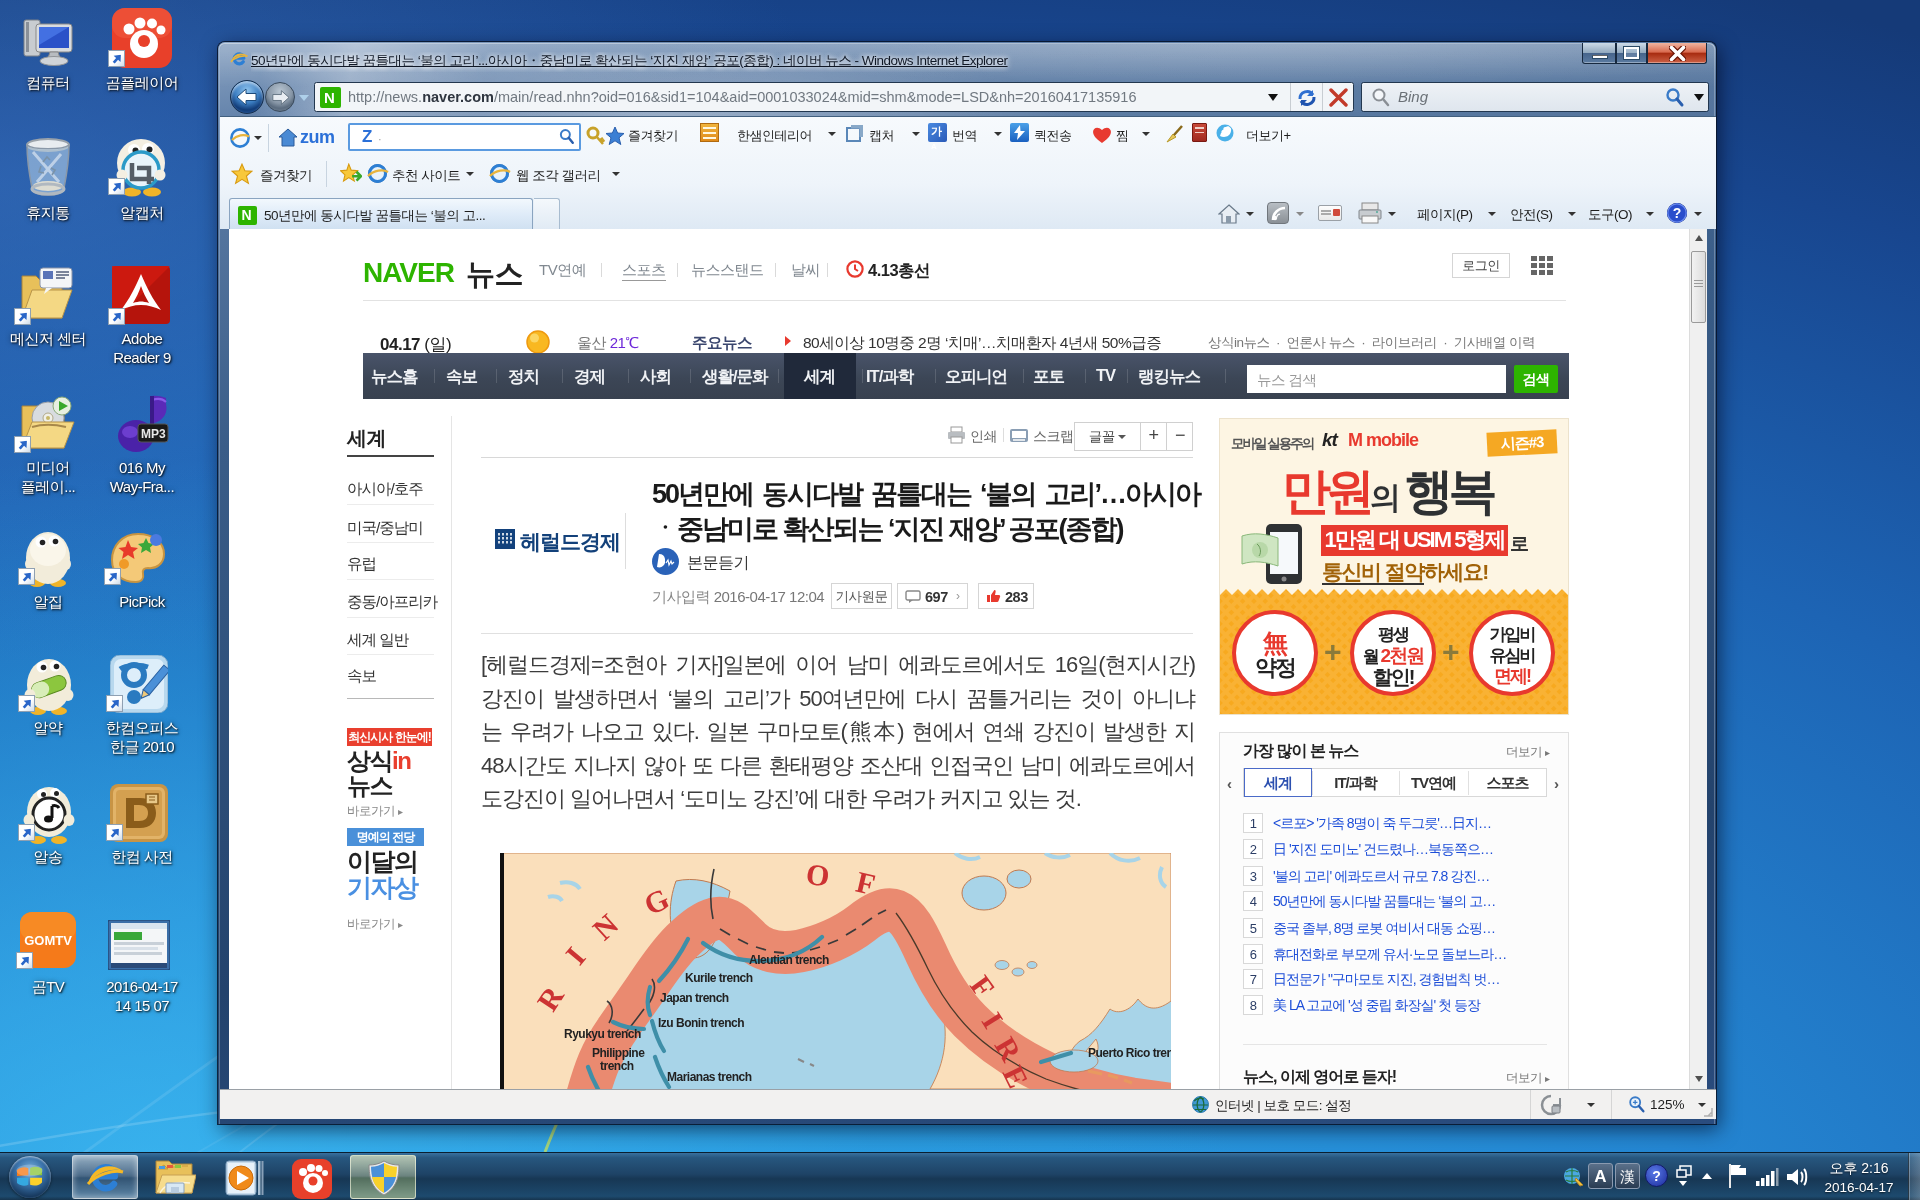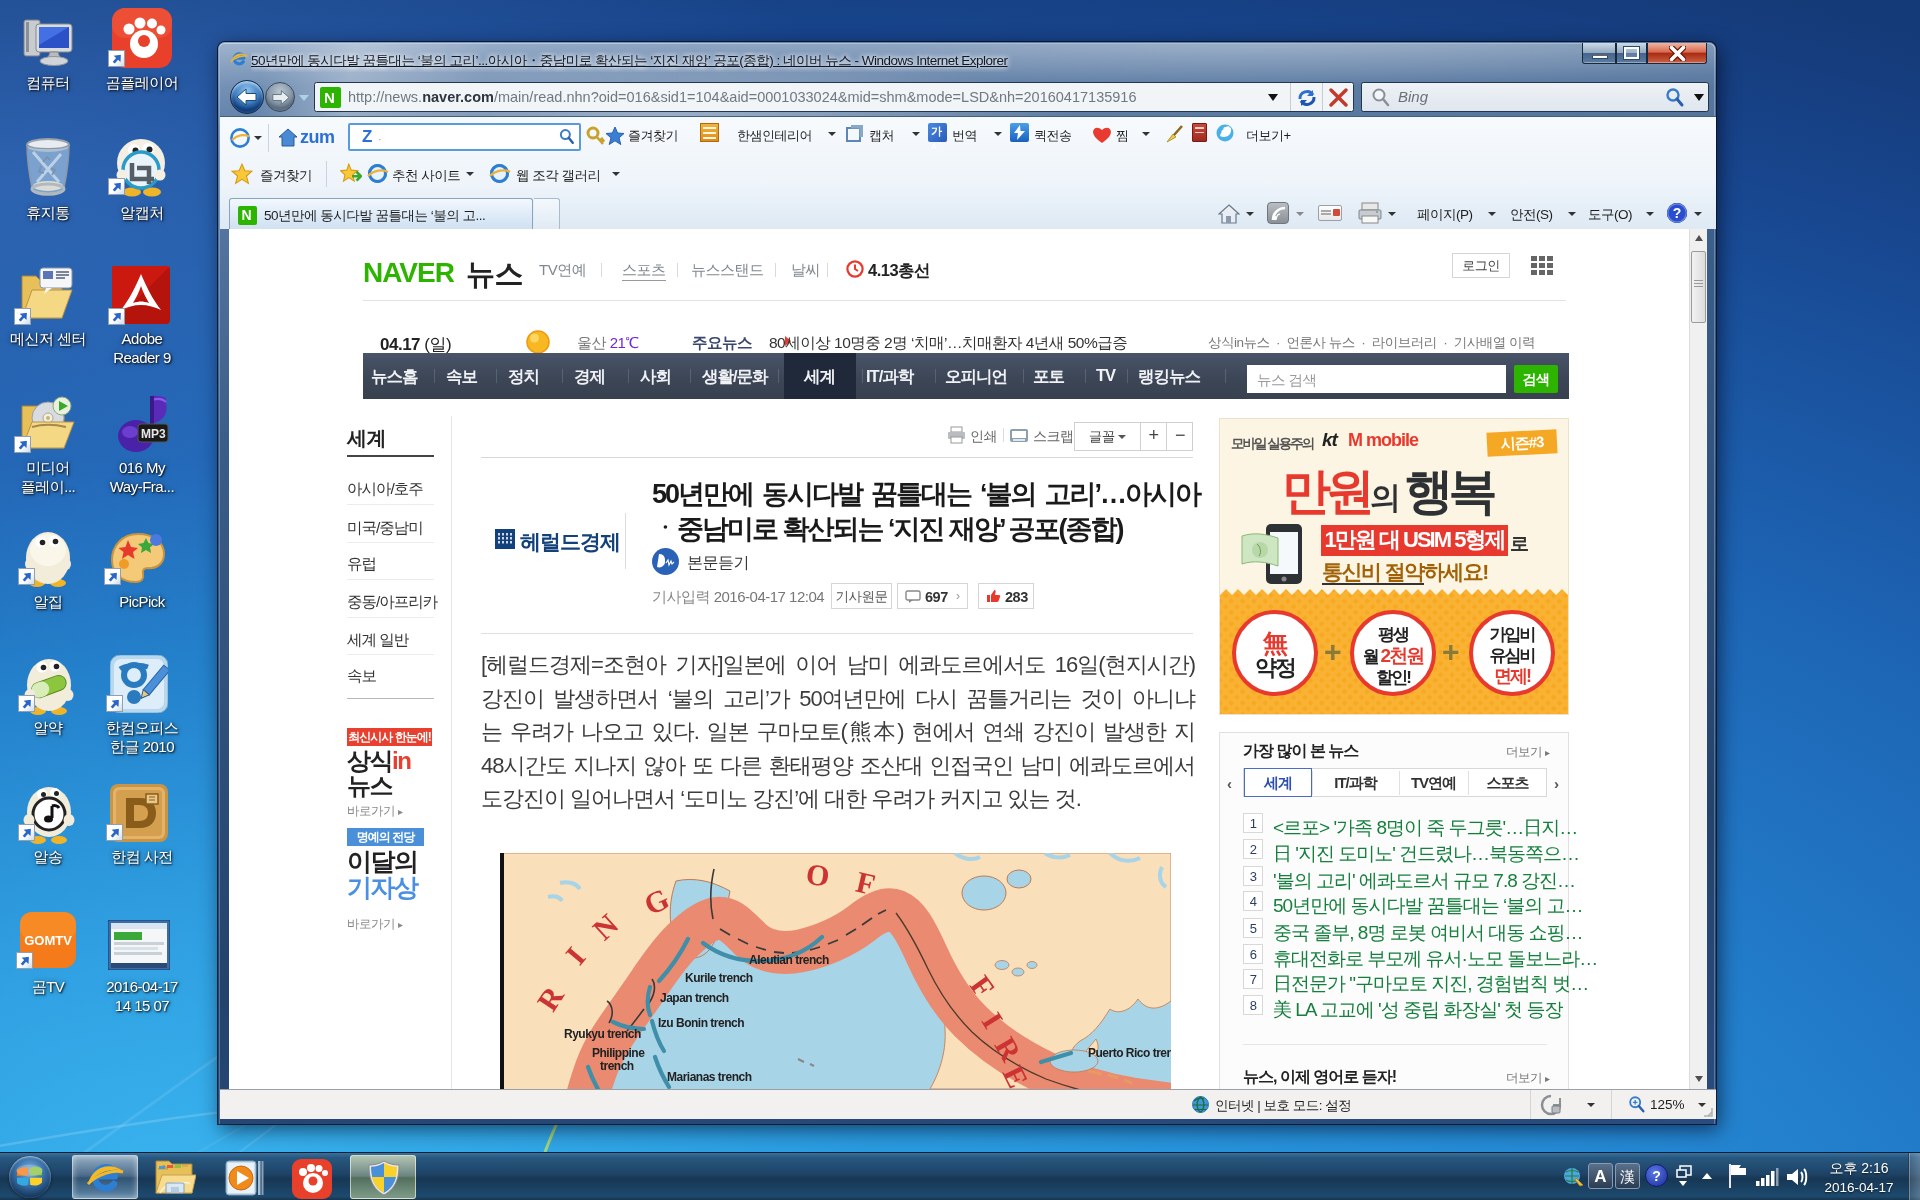--- a/index.html
+++ b/index.html
@@ -42,21 +42,21 @@
 #content{left:10px;top:186px;width:1477px;height:860px;background:#fff;overflow:hidden;}
 #vscroll{left:1470px;top:186px;width:18px;height:860px;background:#f0f0f0;border-left:1px solid #dcdcdc;}
 #statusbar{left:1px;top:1046px;width:1496px;height:30px;background:#f2f1f0;border-top:1px solid #9aa0a6;font-size:13.5px;color:#1e1e1e;}
 
 .nv{top:13px;font-size:16.5px;font-weight:bold;color:#f0f2f5;letter-spacing:-1px;}
 .nvs{position:absolute;top:16px;width:1px;height:14px;background:rgba(255,255,255,.14);}
 .sm{left:118px;font-size:15.5px;color:#333;letter-spacing:-1px;}
 .sml{left:118px;width:87px;height:1px;background:#ececec;}
 .adc{position:absolute;width:86px;height:86px;border-radius:50%;background:#fff;border:4px solid #e8392e;text-align:center;font-weight:bold;}
 .numbx{position:absolute;left:23px;width:20px;height:20px;border:1px solid #d8d8d8;background:#fff;font-size:13px;color:#2c3e66;text-align:center;line-height:19px;}
-.mitem{position:absolute;left:53px;font-size:19px;color:#15803d;letter-spacing:-1px;white-space:nowrap;}
+.mitem{position:absolute;left:53px;font-size:14px;color:#1d4ed8;letter-spacing:-1px;white-space:nowrap;}
 
 #taskbar{left:0;top:1152px;width:1920px;height:48px;
 background:linear-gradient(#38719f 0%,#27577f 10%,#1e4366 45%,#173754 55%,#1d4a6e 92%,#16344e 100%);
 border-top:1px solid #0a1f30;}
 </style></head>
 <body>
 <div id="wall" class="abs"></div>
 <svg class="abs" style="left:0;top:0" width="1920" height="1200" viewBox="0 0 1920 1200">
   <path d="M-50,1250 C300,1000 500,820 900,760" stroke="rgba(255,255,255,0.10)" stroke-width="3" fill="none"></path>
   <path d="M-50,1300 C350,1060 600,900 1100,820" stroke="rgba(255,255,255,0.07)" stroke-width="2" fill="none"></path>
@@ -514,21 +514,21 @@
 
     <div class="abs" style="left:151px;top:104px;font-size:17px;font-weight:bold;color:#222;">04.17 <span style="font-weight:normal;">(일)</span></div>
     <svg class="abs" style="left:294px;top:98px" width="30" height="30" viewBox="0 0 30 30">
           <circle cx="15" cy="15" r="11" fill="#f9b821"></circle>
           <circle cx="15" cy="15" r="11" fill="none" stroke="#ef9a10" stroke-width="1.5"></circle>
           <circle cx="11.5" cy="11" r="4.5" fill="#fcd96a" opacity=".9"></circle>
         </svg>
     <div class="abs" style="left:348px;top:105px;font-size:15px;color:#777;">울산 <span style="color:#6d28d9;">21℃</span></div>
     <div class="abs" style="left:463px;top:104px;font-size:15.5px;font-weight:bold;color:#3a466e;">주요뉴스</div>
     <div class="abs" style="left:556px;top:107px;width:0;height:0;border-top:5px solid transparent;border-bottom:5px solid transparent;border-left:6px solid #e8392e;"></div>
-    <div class="abs" style="left:540px;top:104px;font-size:15.5px;color:#333;">80세이상 10명중 2명 ‘치매’…치매환자 4년새 50%급증</div>
+    <div class="abs" style="left:574px;top:104px;font-size:15.5px;color:#333;">80세이상 10명중 2명 ‘치매’…치매환자 4년새 50%급증</div>
     <div class="abs" style="left:979px;top:105px;font-size:13.5px;color:#777;">상식in뉴스&nbsp;&nbsp;·&nbsp;&nbsp;언론사 뉴스&nbsp;&nbsp;·&nbsp;&nbsp;라이브러리&nbsp;&nbsp;·&nbsp;&nbsp;기사배열 이력</div>
 
     <div class="abs" style="left:134px;top:124px;width:1206px;height:46px;background:linear-gradient(#49546a,#3c4656 55%,#38414f);">
       <div class="abs" style="left:421px;top:0;width:72px;height:46px;background:#20293a;"></div>
       <div class="nvs" style="left:71px;"></div>
           <div class="nvs" style="left:133px;"></div>
           <div class="nvs" style="left:199px;"></div>
           <div class="nvs" style="left:265px;"></div>
           <div class="nvs" style="left:327px;"></div>
           <div class="nvs" style="left:415px;"></div>
@@ -733,21 +733,21 @@
         <path d="M0,8 L6,2 L12,8 L18,2 L24,8 L30,2 L36,8 L42,2 L48,8 L54,2 L60,8 L66,2 L72,8 L78,2 L84,8 L90,2 L96,8 L102,2 L108,8 L114,2 L120,8 L126,2 L132,8 L138,2 L144,8 L150,2 L156,8 L162,2 L168,8 L174,2 L180,8 L186,2 L192,8 L198,2 L204,8 L210,2 L216,8 L222,2 L228,8 L234,2 L240,8 L246,2 L252,8 L258,2 L264,8 L270,2 L276,8 L282,2 L288,8 L294,2 L300,8 L306,2 L312,8 L318,2 L324,8 L330,2 L336,8 L342,2 L348,8 L348,129 L0,129 Z" fill="url(#dots)"></path>
       </svg>
       <div class="adc" style="left:12px;top:191px;">
         <div style="margin-top:16px;font-size:25px;line-height:26px;color:#e8392e;letter-spacing:-1px;">無</div>
         <div style="font-size:22px;line-height:24px;color:#222;letter-spacing:-2px;">약정</div>
       </div>
       <div class="abs" style="left:104px;top:216px;font-size:30px;font-weight:bold;color:#8a7a3a;">+</div>
       <div class="adc" style="left:130px;top:191px;">
         <div style="margin-top:10px;font-size:17px;line-height:21px;color:#222;letter-spacing:-2px;">평생</div>
         <div style="font-size:17px;line-height:21px;color:#222;letter-spacing:-2px;">월 <span style="color:#e8392e;font-size:19px;">2천원</span></div>
-        <div style="font-size:17px;line-height:21px;color:#222;letter-spacing:-2px;">할인!</div>
+        <div style="font-size:20px;line-height:21px;color:#222;letter-spacing:-2px;">할인!</div>
       </div>
       <div class="abs" style="left:222px;top:216px;font-size:30px;font-weight:bold;color:#8a7a3a;">+</div>
       <div class="adc" style="left:249px;top:191px;">
         <div style="margin-top:10px;font-size:17px;line-height:21px;color:#222;letter-spacing:-2px;">가입비</div>
         <div style="font-size:17px;line-height:21px;color:#222;letter-spacing:-2px;">유심비</div>
         <div style="font-size:18px;line-height:21px;color:#e8392e;letter-spacing:-2px;">면제!</div>
       </div>
     </div>
     <div id="mostbox" class="abs" style="left:990px;top:503px;width:350px;height:357px;background:#fcfcfc;border:1px solid #e0e0e0;border-bottom:none;">
       <div class="abs" style="left:23px;top:8px;font-size:16px;font-weight:bold;color:#222;letter-spacing:-1px;">가장 많이 본 뉴스</div>

